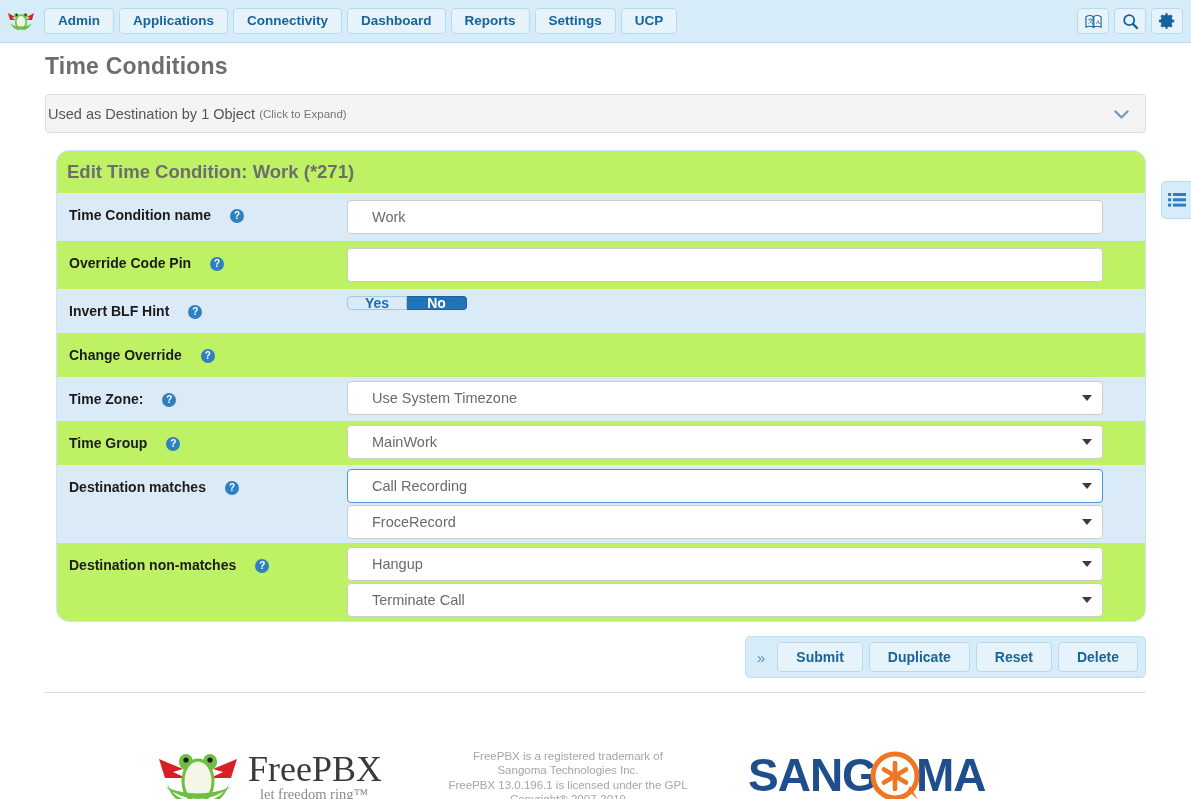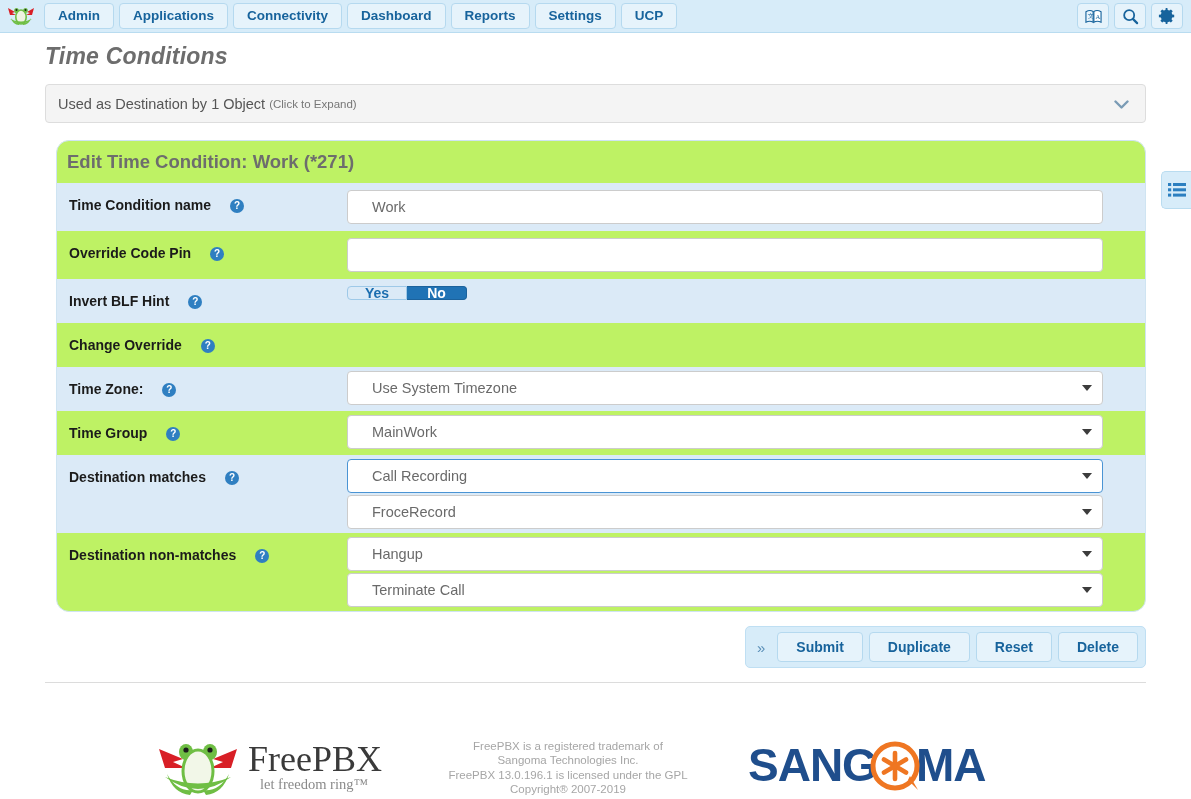--- a/index.html
+++ b/index.html
@@ -6,21 +6,21 @@
   html, body {
     margin: 0; padding: 0;
     width: 1191px; height: 799px;
     background: #ffffff;
     font-family: "Liberation Sans", sans-serif;
     overflow: hidden;
   }
 
   
   .navbar {
-    height: 33px;
+    height: 43px;
     background: #d7ecf9;
     border-bottom: 1px solid #b9dcf0;
     display: flex;
     align-items: center;
     padding: 0 8px 0 4px;
     position: relative;
   }
   .brand-logo {
     width: 34px; height: 26px;
     margin-right: 6px;
@@ -61,32 +61,31 @@
     padding: 0 20px;
     position: relative;
     height: 666px;
   }
   .page-title {
     font-size: 23px;
     font-weight: bold;
     color: #6d6d6d;
     margin: 10px 0 0 25px;
     letter-spacing: .2px;
-    font-style: italic;
   }
 
   .used-as-dest {
     margin: 14px 25px 0 25px;
     background: #f4f4f4;
     border: 1px solid #dddddd;
     border-radius: 4px;
     height: 39px;
     display: flex;
     align-items: center;
-    padding: 0 12px;
+    padding: 0 2px;
     color: #555;
     font-size: 14.5px;
     cursor: pointer;
     position: relative;
   }
   .used-as-dest .small { font-size: 11.5px; color: #777; margin-left: 4px; }
   .used-as-dest .chev {
     position: absolute; right: 16px; top: 50%;
     transform: translateY(-50%);
     color: #7a9bb5; font-size: 15px;

